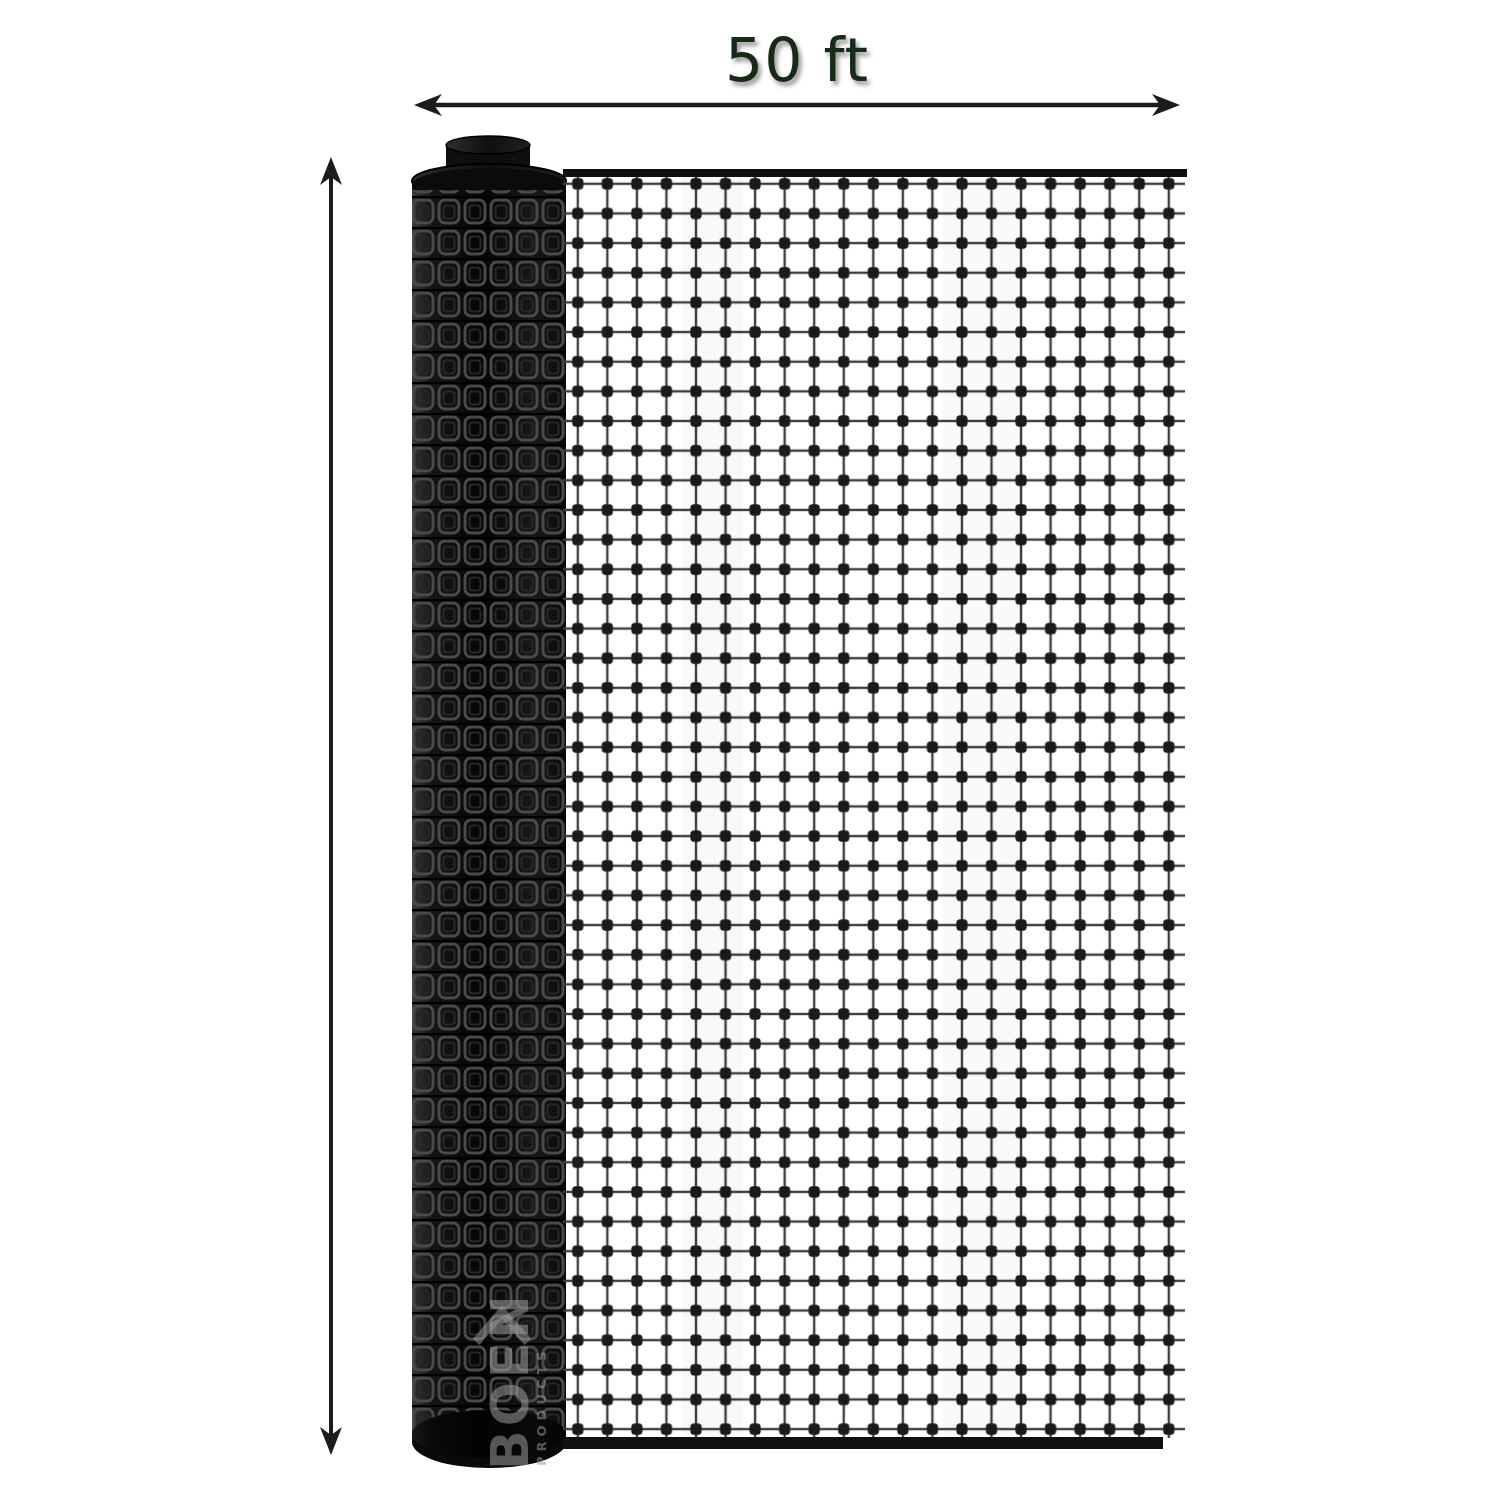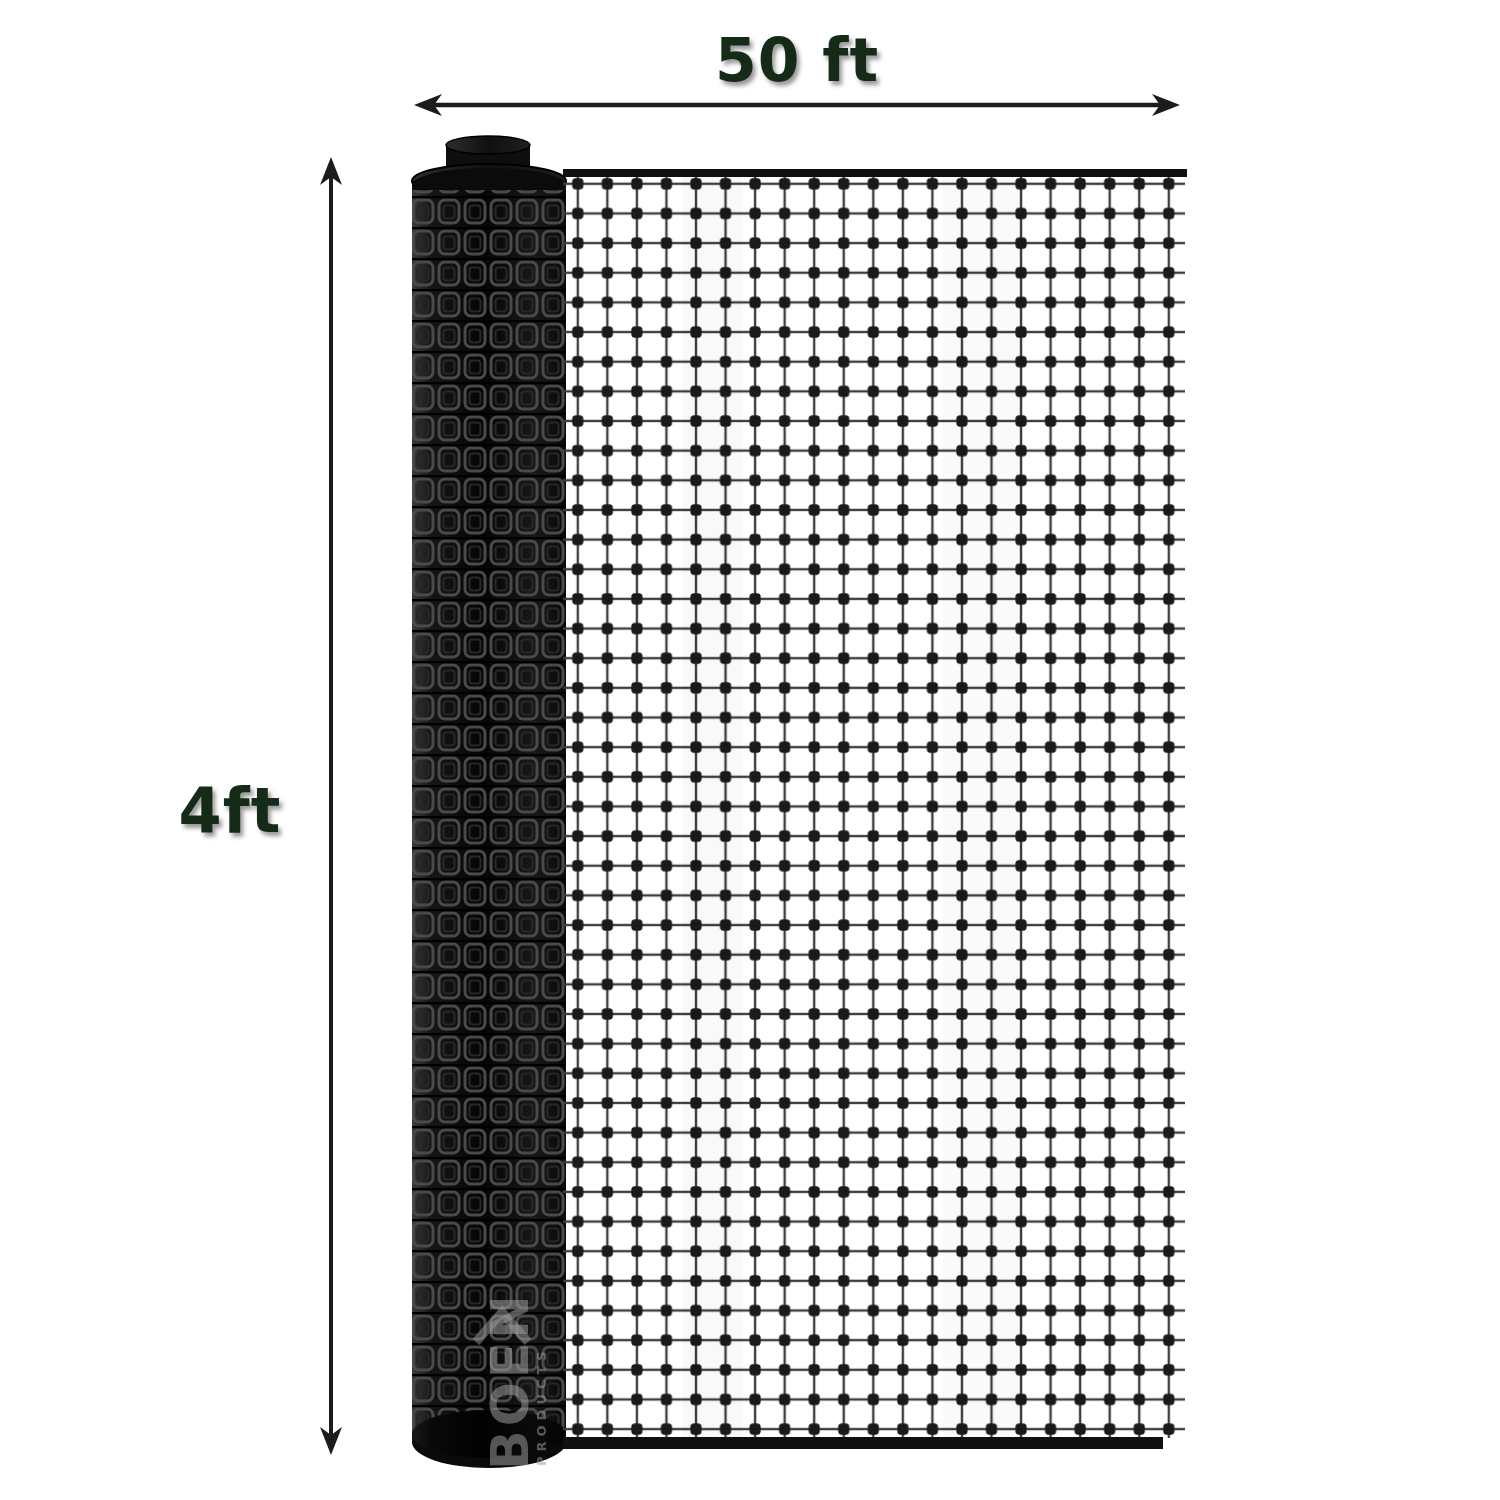--- a/index.html
+++ b/index.html
@@ -16,21 +16,21 @@
   .stage{
     position:relative;
     width:1500px;height:1500px;
     background:var(--background);
     overflow:hidden;
     font-family:"DejaVu Sans","Liberation Sans",sans-serif;
   }
   .dim-label{
     position:absolute;
     color:var(--label-text);
-    font-weight:700;
+    font-weight:400;
     text-align:center;
     line-height:1;
     text-shadow:3px 4px 4px rgba(70,70,70,0.55);
     letter-spacing:1px;
   }
   .dim-width{left:412px;top:30px;width:770px;font-size:60px;}
   .dim-height{left:140px;top:780px;width:180px;font-size:62px;}
   svg{position:absolute;display:block;}
   .arrow-h{left:412px;top:93px;}
   .arrow-v{left:318px;top:155px;}
@@ -48,21 +48,20 @@
 <div class="stage">
 
   <div class="dim-label dim-width">50 ft</div>
 
   <svg class="arrow-h" width="770" height="24" viewBox="0 0 770 24">
     <line class="arrow-stroke" x1="18" y1="12" x2="752" y2="12" stroke-width="4.5"></line>
     <polygon class="arrow-fill" points="2,12 30,1 22,12 30,23"></polygon>
     <polygon class="arrow-fill" points="768,12 740,1 748,12 740,23"></polygon>
   </svg>
 
-  <div class="dim-label dim-height">4ft</div>
 
   <svg class="arrow-v" width="26" height="1302" viewBox="0 0 26 1302">
     <line class="arrow-stroke" x1="13" y1="18" x2="13" y2="1284" stroke-width="4"></line>
     <polygon class="arrow-fill" points="13,2 2,30 13,22 24,30"></polygon>
     <polygon class="arrow-fill" points="13,1300 2,1272 13,1280 24,1272"></polygon>
   </svg>
 
   <svg class="roll-svg" width="158" height="1344" viewBox="0 0 158 1344">
     <defs>
       <linearGradient id="rollShade" x1="0" y1="0" x2="1" y2="0">

